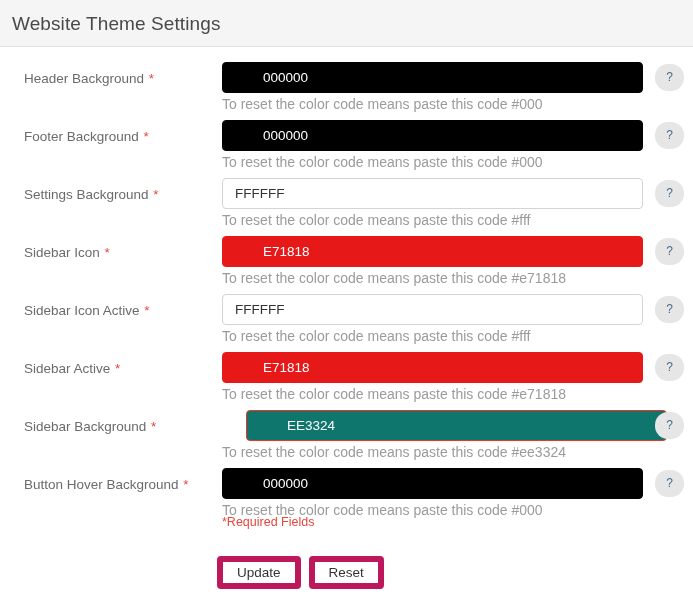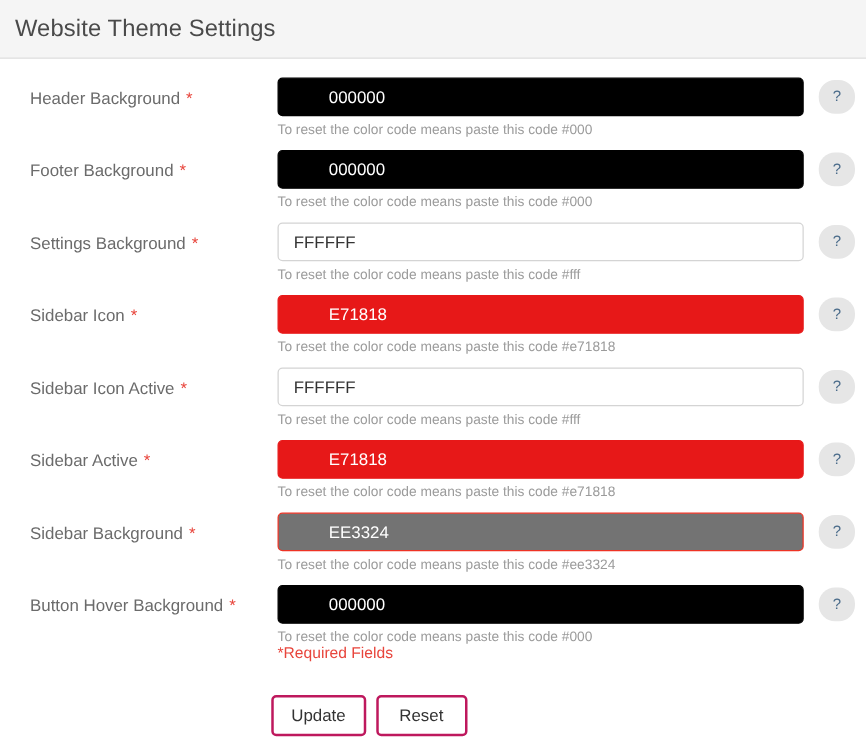--- a/index.html
+++ b/index.html
@@ -92,21 +92,21 @@
   }
 
   .color-input.light-on-color {
     color: #ffffff;
     padding-left: 40px;
   }
 
   .helper-text {
     display: block;
     margin-top: 4px;
-    font-size: 11px;
+    font-size: 14px;
     color: #9b9b9b;
     line-height: 14px;
   }
 
   .help-btn {
     position: absolute;
     left: 655px;
     top: 2px;
     width: 29px;
     height: 27px;
@@ -136,21 +136,21 @@
     left: 217px;
     top: 556px;
     display: flex;
     gap: 8px;
   }
 
   .action-btn {
     min-width: 73px;
     height: 33px;
     background: #ffffff;
-    border: 2px solid #be185d;
+    border: 6px solid #be185d;
     border-radius: 4px;
     font-family: "Liberation Sans", sans-serif;
     font-size: 13.5px;
     color: #333333;
     cursor: pointer;
     padding: 0 14px;
   }
 </style>
 </head>
 <body>
@@ -206,21 +206,21 @@
         <div class="field-label"><span>Sidebar Active</span> <span class="req-star">*</span></div>
         <div class="field-wrap">
           <input type="text" class="color-input light-on-color" value="E71818" style="background: rgb(231, 24, 24); color: rgb(255, 255, 255); border-color: rgb(231, 24, 24);">
           <div class="helper-text">To reset the color code means paste this code #e71818</div>
         </div>
         <button class="help-btn">?</button>
       </div>
       <div class="form-row">
         <div class="field-label"><span>Sidebar Background</span> <span class="req-star">*</span></div>
         <div class="field-wrap">
-          <input type="text" class="color-input light-on-color" value="EE3324" style="background: #737373; color: rgb(255, 255, 255); border-color: rgb(238, 51, 36);">
+          <input type="text" class="color-input light-on-color" value="EE3324" style="background: #0f766e; color: rgb(255, 255, 255); border-color: rgb(238, 51, 36); margin-left: 24px;">
           <div class="helper-text">To reset the color code means paste this code #ee3324</div>
         </div>
         <button class="help-btn">?</button>
       </div>
       <div class="form-row">
         <div class="field-label"><span>Button Hover Background</span> <span class="req-star">*</span></div>
         <div class="field-wrap">
           <input type="text" class="color-input dark" value="000000" style="background: rgb(0, 0, 0); color: rgb(255, 255, 255);">
           <div class="helper-text">To reset the color code means paste this code #000</div>
         </div>

